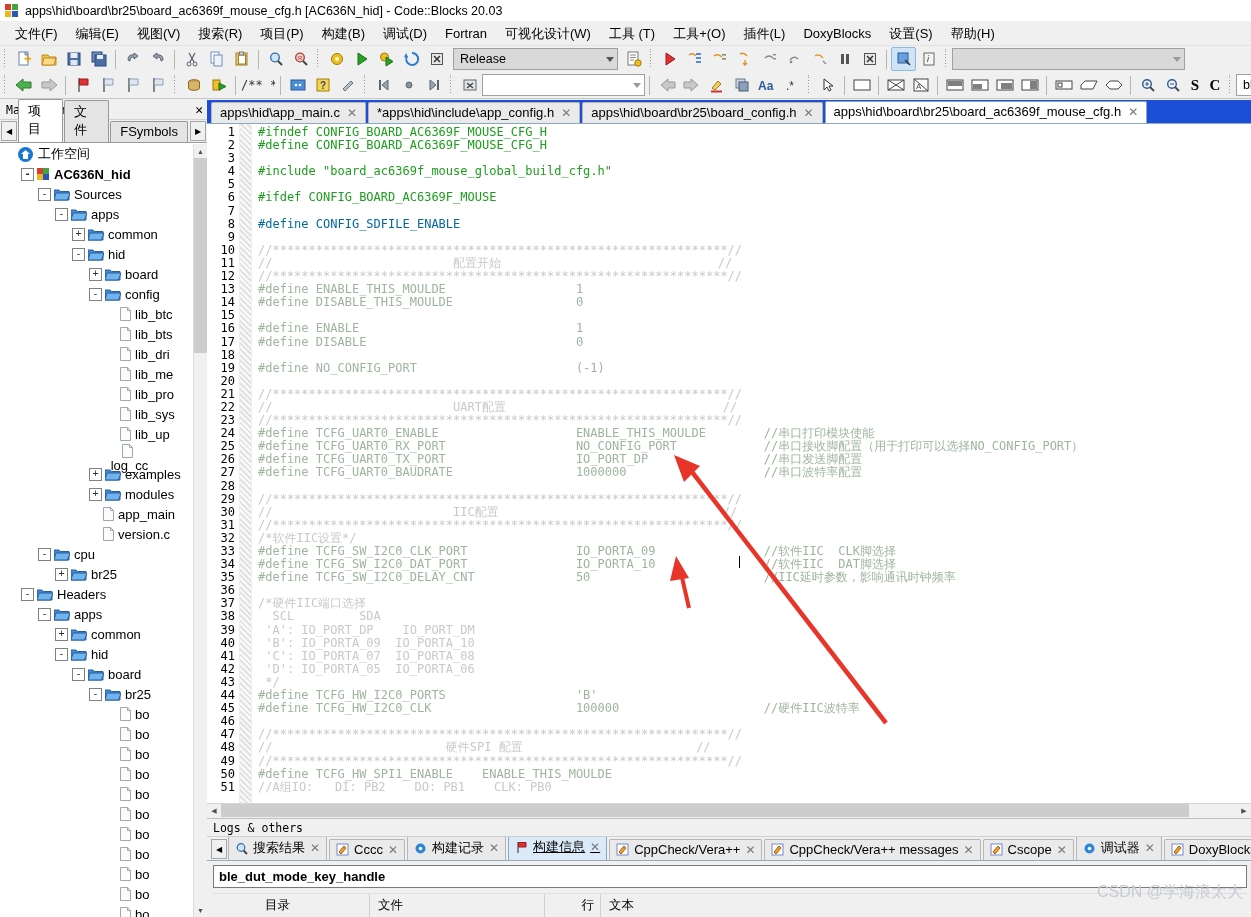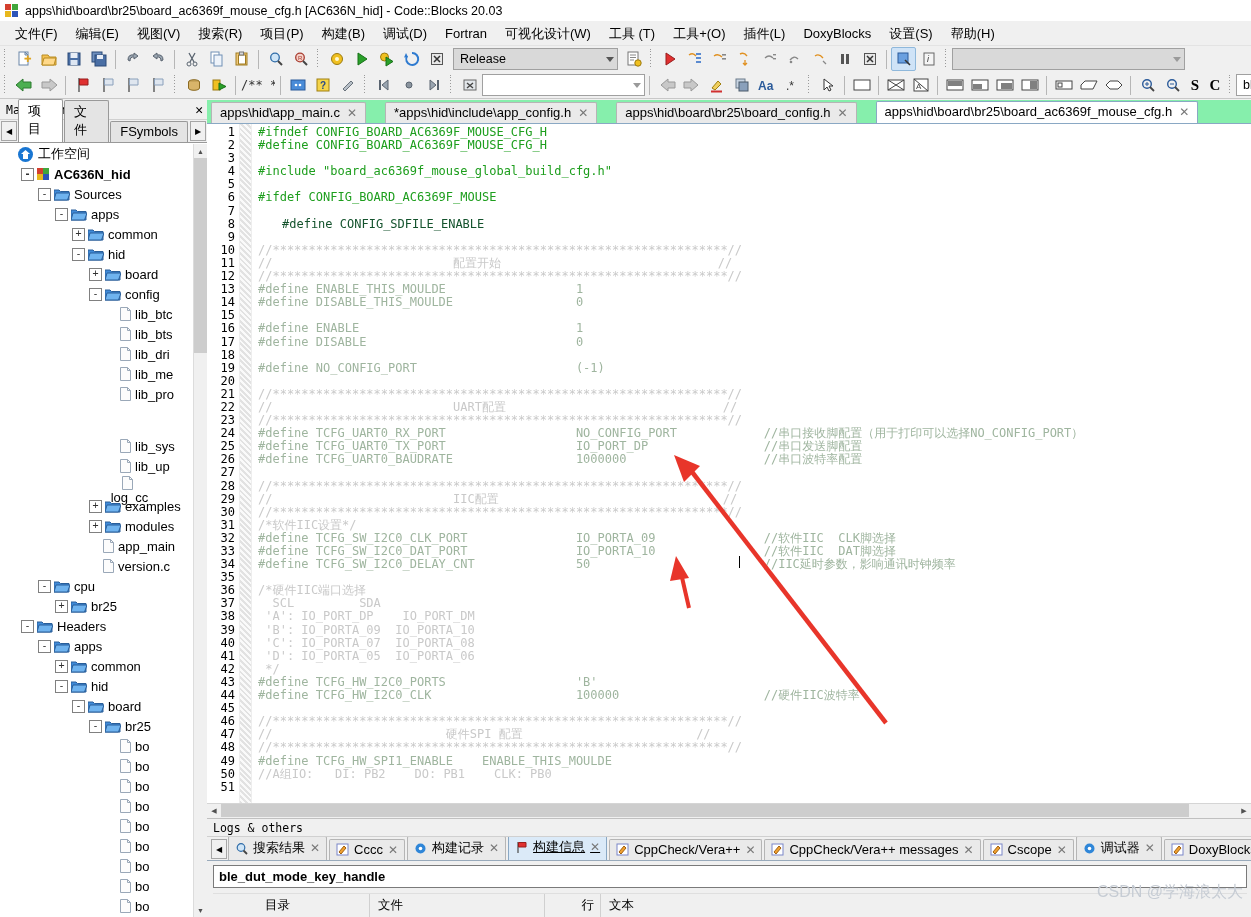--- a/index.html
+++ b/index.html
@@ -83,41 +83,41 @@
   .ws-ic{width:15px;height:15px;border-radius:50%;background:#1976d2;margin-right:5px;flex:none;
          display:flex;align-items:center;justify-content:center;}
   .tscroll{position:absolute;right:0;top:0;width:13px;height:100%;background:#f0f0f0;border-left:1px solid #dcdcdc;}
   .tscroll .thumb{position:absolute;left:0;top:14px;width:13px;height:195px;background:#cdcdcd;}
   .tscroll .up,.tscroll .dn{position:absolute;left:0;width:13px;height:14px;display:flex;
         align-items:center;justify-content:center;font-size:7px;color:#505050;}
   .tscroll .up{top:0;} .tscroll .dn{bottom:0;}
 
   
   .editor-wrap{flex:1;display:flex;flex-direction:column;background:#f0f0f0;min-width:0;}
-  .etabs{height:23px;display:flex;align-items:flex-end;background:#86efac;padding-left:4px;
-         border-bottom:1px solid #8aa8c4;gap:17px;}
+  .etabs{height:23px;display:flex;align-items:flex-end;background:#1d4ed8;padding-left:4px;
+         border-bottom:1px solid #8aa8c4;}
   .etab{display:flex;align-items:center;gap:7px;padding:2px 8px 3px;font-size:13px;
         background:#eaeaea;border:1px solid #b5b5b5;border-bottom:none;margin-right:2px;
         white-space:nowrap;border-radius:2px 2px 0 0;}
   .etab.active{background:#fff;padding-bottom:4px;border-color:#8aa8c4;}
   .etab .x{color:#777;font-size:12px;font-family:"Liberation Sans",sans-serif;}
 
   .code-outer{flex:1;position:relative;background:#fff;overflow:hidden;display:flex;flex-direction:column;}
   .code-area{flex:1;position:relative;overflow:hidden;display:flex;}
   .gutter{width:32px;flex:none;background:#fff;text-align:right;padding-top:2px;}
   .gutter div{height:13.1px;font-family:"DejaVu Sans Mono","Liberation Mono",monospace;
               font-size:12px;line-height:13.1px;color:#000;padding-right:4px;}
   .fold{width:11px;flex:none;background:
     repeating-linear-gradient(45deg,#e2e2e2 0 2px,#fafafa 2px 4px);
     border-left:1px solid #eee;border-right:1px solid #eee;}
   .codelines{flex:1;padding-top:2px;position:relative;overflow:hidden;
              font-family:"DejaVu Sans Mono","Liberation Mono",monospace;font-size:12px;}
   .cl{height:13.1px;line-height:13.1px;white-space:pre;padding-left:6px;}
   .g{color:#1d9e1d;}       
-  .dim{color:#14532d;margin-left:24px;}     
+  .dim{color:#0369a1;}     
   .dimkw{color:#9fb59f;}   
   .cmt{color:#c9c9c9;}
   .caret-bar{position:absolute;width:1px;height:12px;background:#000;}
 
   .hscroll{height:14px;background:#f0f0f0;border-top:1px solid #d5d5d5;position:relative;flex:none;}
   .hscroll .lft,.hscroll .rgt{position:absolute;top:0;width:14px;height:13px;display:flex;
          align-items:center;justify-content:center;font-size:7px;color:#505050;}
   .hscroll .lft{left:0;} .hscroll .rgt{right:0;}
   .hscroll .hthumb{position:absolute;left:14px;top:0;height:13px;width:968px;background:#cdcdcd;}
 
@@ -730,21 +730,21 @@
               <span>lib_me</span>
             </div>
             <div class="tnode" style="padding-left: 106px;">
               <span class="pm-sp"></span>
               <span class="fileic"><svg width="11" height="14">
                   <path d="M0.5 0.5 h7 l3 3 v10 h-10 Z" fill="#fcfcfc" stroke="#9aa8b8"></path>
                   <path d="M7.5 0.5 v3 h3" fill="none" stroke="#9aa8b8"></path>
                 </svg></span>
               <span>lib_pro</span>
             </div>
-            <div class="tnode" style="padding-left: 106px; margin-top: 32px;">
+            <div class="tnode" style="padding-left: 106px;">
               <span class="pm-sp"></span>
               <span class="fileic"><svg width="11" height="14">
                   <path d="M0.5 0.5 h7 l3 3 v10 h-10 Z" fill="#fcfcfc" stroke="#9aa8b8"></path>
                   <path d="M7.5 0.5 v3 h3" fill="none" stroke="#9aa8b8"></path>
                 </svg></span>
               <span>lib_sys</span>
             </div>
             <div class="tnode" style="padding-left: 106px;">
               <span class="pm-sp"></span>
               <span class="fileic"><svg width="11" height="14">
@@ -1069,20 +1069,21 @@
               <div class="cl dimkw">#define DISABLE_THIS_MOULDE                 0</div>
               <div class="cl dimkw"></div>
               <div class="cl dimkw">#define ENABLE                              1</div>
               <div class="cl dimkw">#define DISABLE                             0</div>
               <div class="cl dimkw"></div>
               <div class="cl dimkw">#define NO_CONFIG_PORT                      (-1)</div>
               <div class="cl dimkw"></div>
               <div class="cl cmt">//***************************************************************//</div>
               <div class="cl cmt">//                         UART配置                              //</div>
               <div class="cl cmt">//***************************************************************//</div>
+              <div class="cl dimkw">#define TCFG_UART0_ENABLE                   ENABLE_THIS_MOULDE        //串口打印模块使能</div>
               <div class="cl dimkw">#define TCFG_UART0_RX_PORT                  NO_CONFIG_PORT            //串口接收脚配置（用于打印可以选择NO_CONFIG_PORT）</div>
               <div class="cl dimkw">#define TCFG_UART0_TX_PORT                  IO_PORT_DP                //串口发送脚配置</div>
               <div class="cl dimkw">#define TCFG_UART0_BAUDRATE                 1000000                   //串口波特率配置</div>
               <div class="cl dimkw"></div>
               <div class="cl cmt">//***************************************************************//</div>
               <div class="cl cmt">//                         IIC配置                               //</div>
               <div class="cl cmt">//***************************************************************//</div>
               <div class="cl cmt">/*软件IIC设置*/</div>
               <div class="cl dimkw">#define TCFG_SW_I2C0_CLK_PORT               IO_PORTA_09               //软件IIC  CLK脚选择</div>
               <div class="cl dimkw">#define TCFG_SW_I2C0_DAT_PORT               IO_PORTA_10               //软件IIC  DAT脚选择</div>

